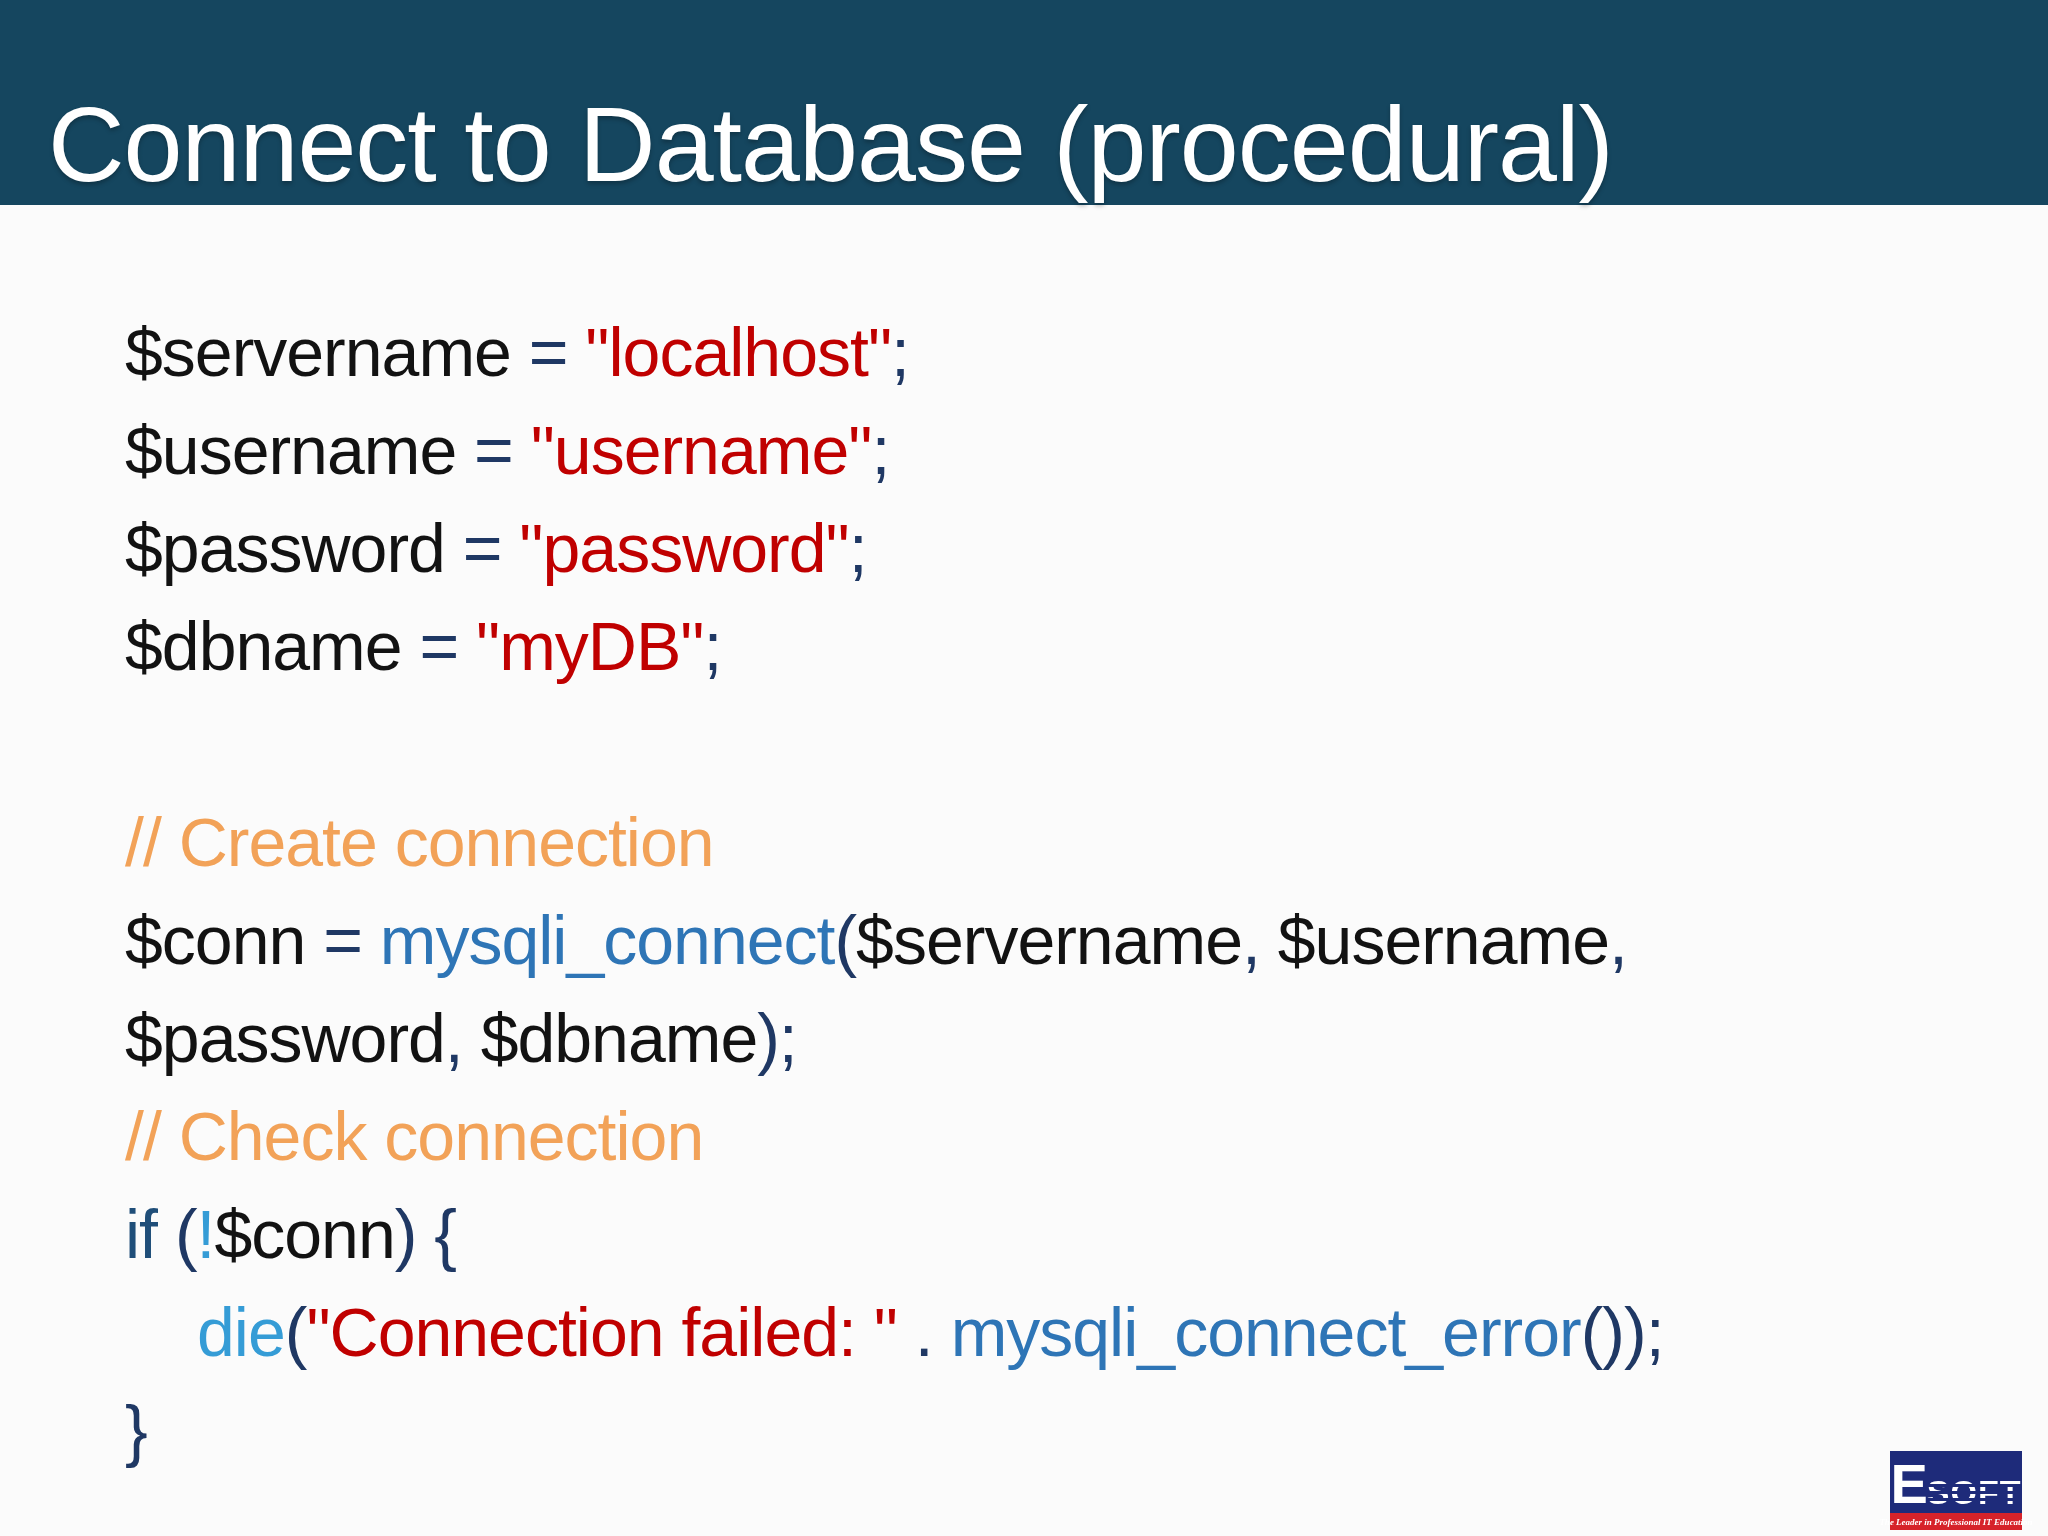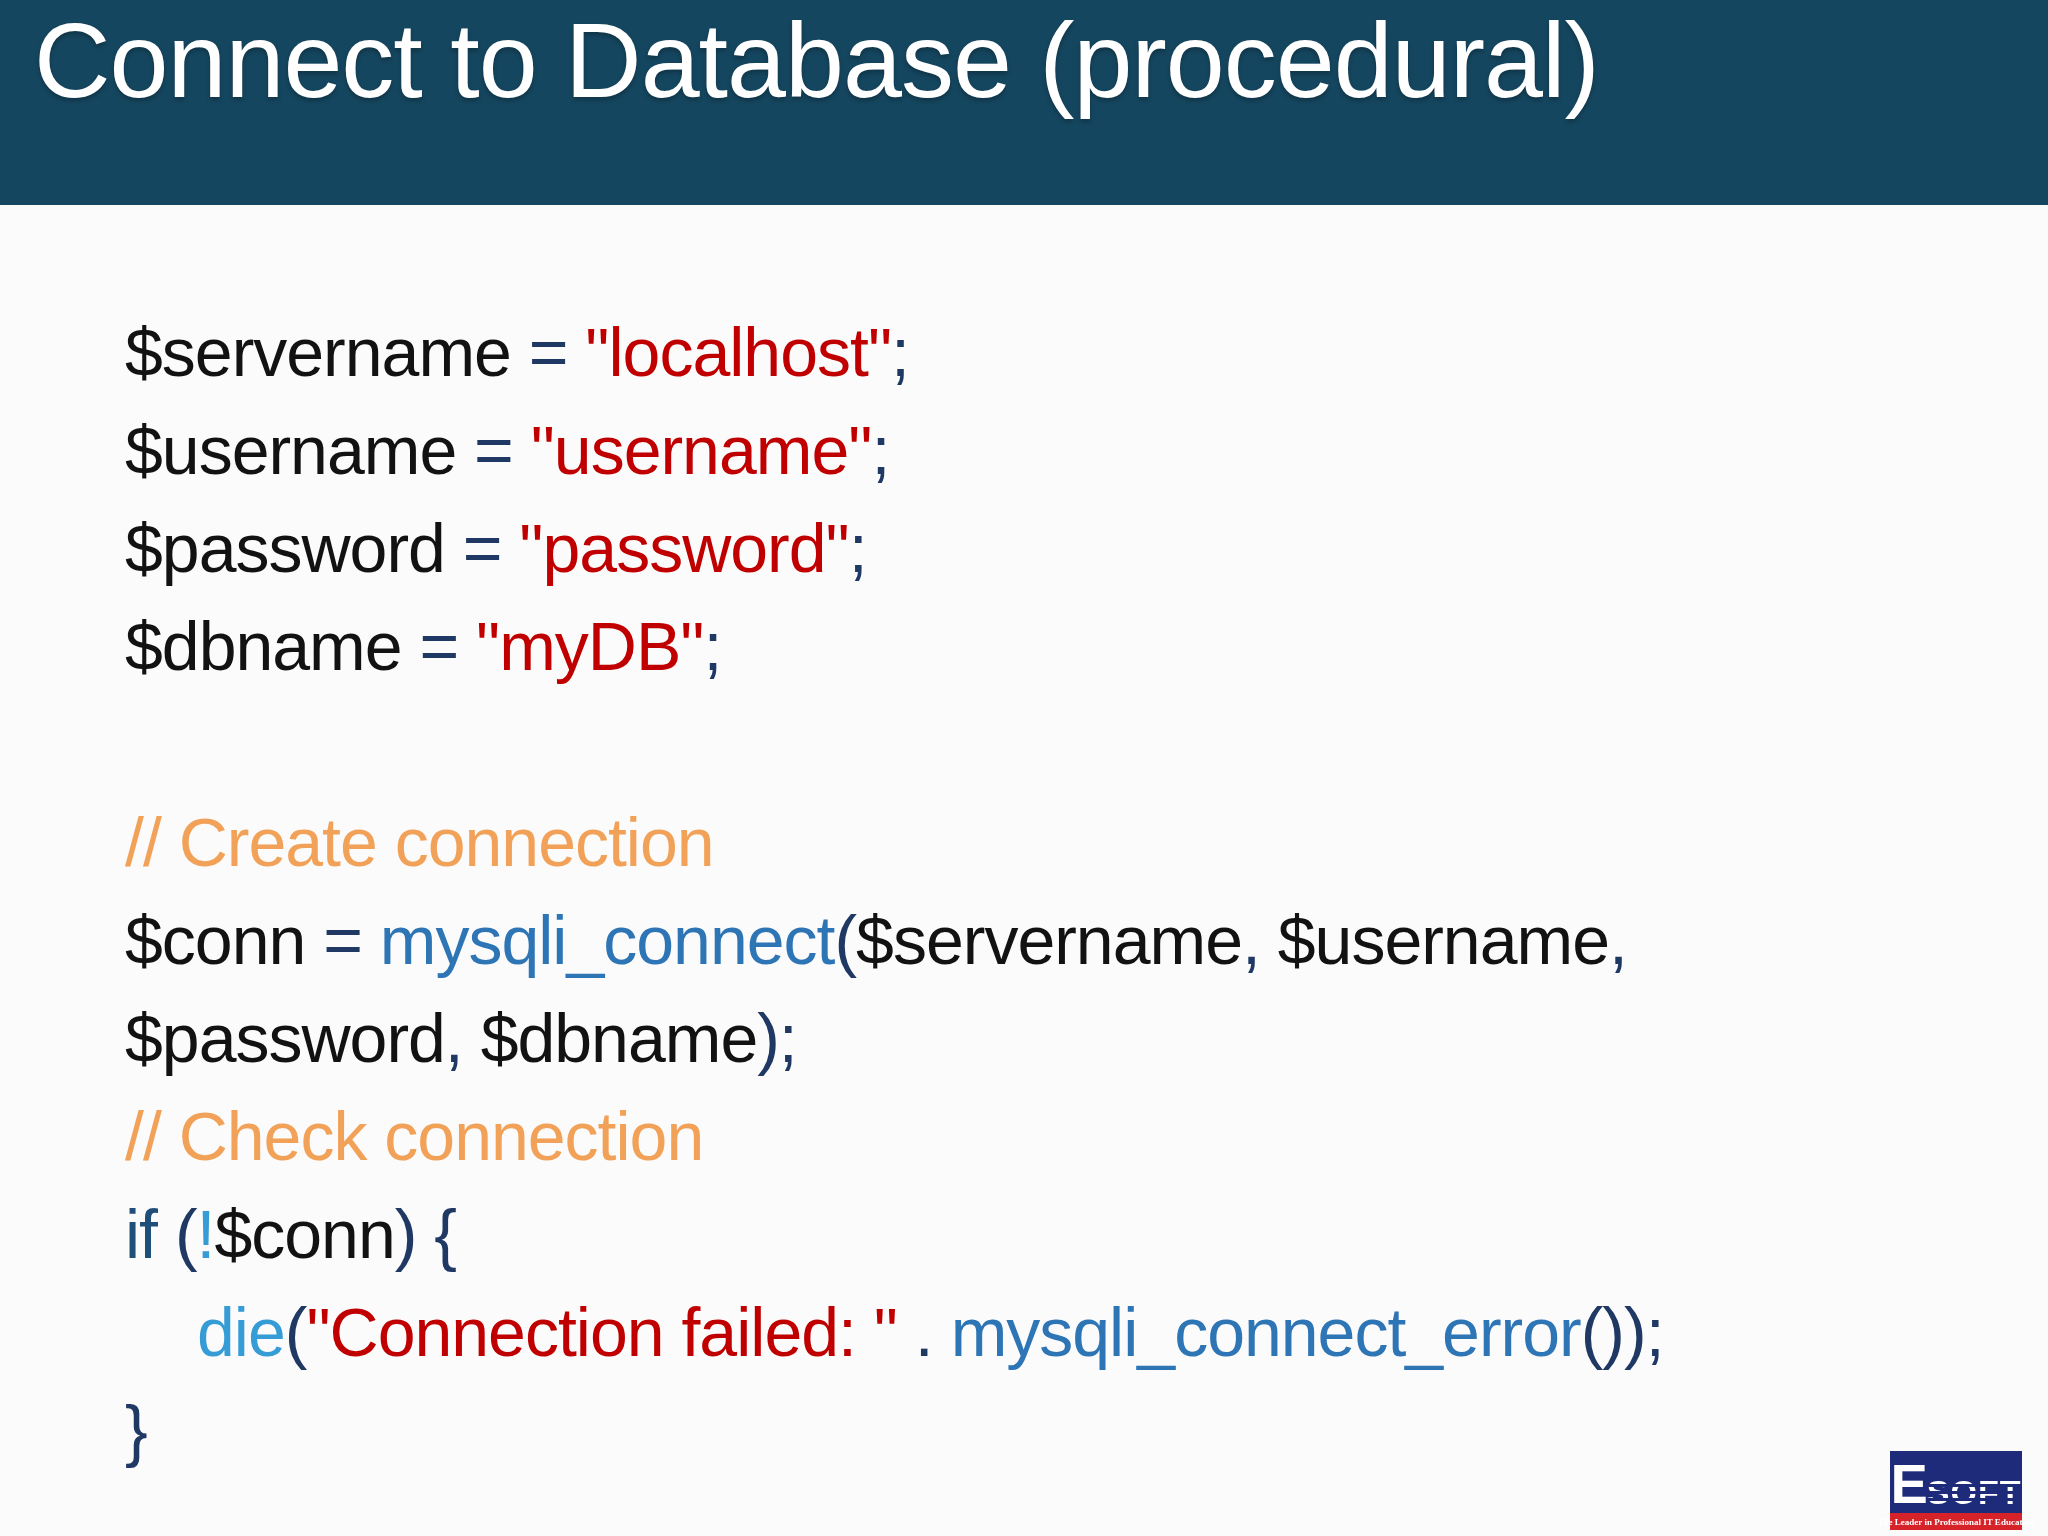--- a/index.html
+++ b/index.html
@@ -11,22 +11,22 @@
     overflow: hidden;
   }
 
   
   .header {
     position: absolute;
     top: 0; left: 0;
     width: 2048px; height: 205px;
     background: #15465F;
     display: flex;
-    align-items: flex-start;
-    padding-left: 34px;
+    align-items: flex-end;
+    padding-left: 48px;
   }
   .header .title {
     color: #FFFFFF;
     font-size: 106px;
     font-weight: 400;
     letter-spacing: -1px;
     white-space: nowrap;
     text-shadow: 0 3px 4px rgba(0,0,0,0.25);
   }
 
@@ -88,20 +88,21 @@
     width: 132px;
     height: 17px;
     background: #D6232A;
     display: flex;
     align-items: center;
     justify-content: center;
   }
   .logo-tagline {
     color: #FFFFFF;
     font-family: "Liberation Serif", serif;
+    font-style: italic;
     font-weight: 700;
     font-size: 9px;
     white-space: nowrap;
   }
 </style>
 </head>
 <body>
 
 <div class="header" style="background: rgb(21, 70, 95);">
   <div class="title" style="color: rgb(255, 255, 255);">Connect to Database (procedural)</div>

